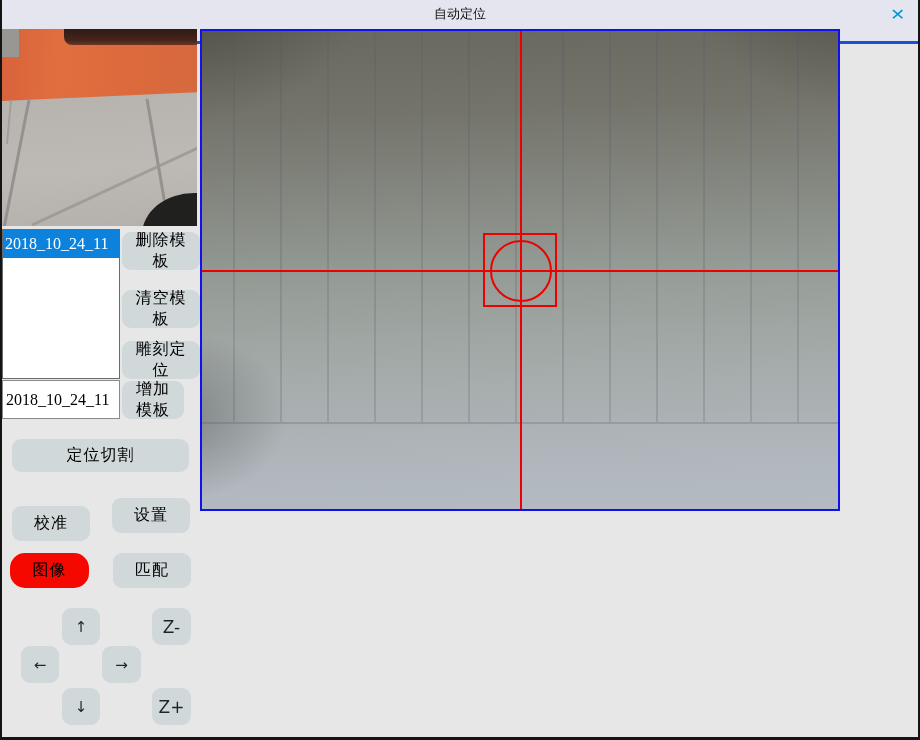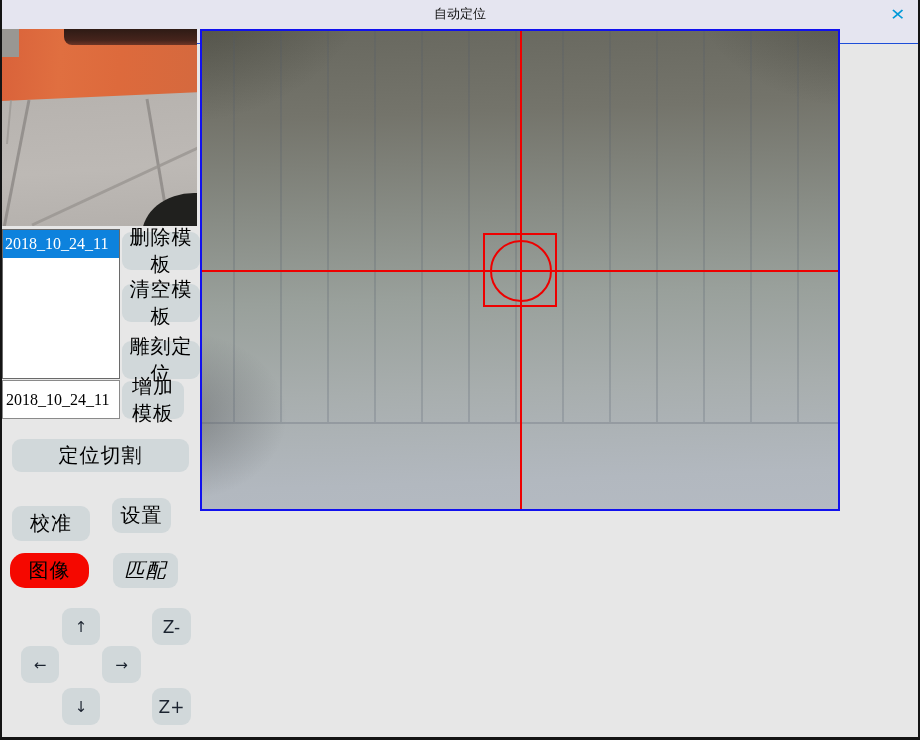--- a/index.html
+++ b/index.html
@@ -7,21 +7,21 @@
   .window {
     position:relative; width:920px; height:740px;
     background:#e7e7e7;
     border-left:2px solid #141414; border-right:2px solid #141414; border-bottom:3px solid #141414;
     overflow:hidden;
     font-family:"Liberation Serif","DejaVu Serif",serif;
     color:#000;
   }
   
   .titlebar { position:absolute; left:0; top:0; width:100%; height:44px;
-    background:#e5e5f0; border-bottom:1px solid #1d4ed8; }
+    background:#e5e5f0; border-bottom:3px solid #1d4ed8; }
   .title-text { position:absolute; left:0; top:0; width:100%; height:28px;
     display:flex; align-items:center; justify-content:center; font-size:13px; color:#101010; }
   .close-btn { position:absolute; right:9px; top:3px; width:22px; height:22px;
     display:flex; align-items:center; justify-content:center; cursor:pointer; }
   .close-glyph { color:#0099d8; font-size:16px; font-weight:bold;
     font-family:"DejaVu Sans",sans-serif; transform:scaleX(1.15); }
   
   .thumb { position:absolute; left:0; top:29px; width:195px; height:197px;
     background:linear-gradient(176deg,#b7b3af 35%, #bdb9b5 70%, #b4b0ac 100%);
     overflow:hidden; }
@@ -37,33 +37,33 @@
   
   .listbox { position:absolute; left:0; top:229px; width:118px; height:150px;
     background:#fff; border:1px solid #6a6a6a; overflow:hidden; cursor:default; }
   .list-item-selected { width:100%; height:28px; background:#0d82dd; color:#fff;
     font-size:16px; line-height:28px; padding-left:2px; white-space:nowrap; overflow:hidden; cursor:pointer; }
   .name-input { position:absolute; left:0; top:380px; width:118px; height:39px;
     border:1px solid #8a8a8a; background:#fff; font-size:16px; padding:0 0 0 3px;
     font-family:"Liberation Serif","DejaVu Serif",serif; color:#000; outline:none; }
   
   .btn { position:absolute; display:flex; align-items:center; justify-content:center;
-    background:#d1d8da; border:none; border-radius:9px; font-size:20px; color:#000;
+    background:#d1d8da; border:none; border-radius:9px; font-size:16px; color:#000;
     cursor:pointer; font-family:inherit; letter-spacing:1px; }
   .btn-red { background:#f50800; }
   .jog { font-family:"DejaVu Sans",sans-serif; font-size:15px; color:#1c2430; letter-spacing:0; }
   .btn-del   { left:120px; top:232px; width:78px; height:38px; }
-  .btn-clear { left:120px; top:284px; width:78px; height:38px; }
+  .btn-clear { left:120px; top:290px; width:78px; height:38px; }
   .btn-engr  { left:120px; top:341px; width:78px; height:38px; }
   .btn-add   { left:120px; top:381px; width:62px; height:38px; }
   .btn-cut   { left:10px;  top:439px; width:177px; height:33px; }
   .btn-cal   { left:10px;  top:498px; width:78px; height:35px;margin-top:8px; }
-  .btn-set   { left:110px; top:498px; width:59px; height:35px; }
+  .btn-set   { left:110px; top:498px; width:78px; height:35px; }
   .btn-img   { left:8px;   top:553px; width:79px; height:35px;border-radius:15px; }
-  .btn-match { left:111px; top:553px; width:65px; height:35px;font-style:italic; }
+  .btn-match { left:111px; top:553px; width:78px; height:35px; }
   .btn-up    { left:60px;  top:608px; width:38px; height:37px; }
   .btn-zm    { left:150px; top:608px; width:39px; height:37px; font-size:17px; }
   .btn-left  { left:19px;  top:646px; width:38px; height:37px; }
   .btn-right { left:100px; top:646px; width:39px; height:37px; }
   .btn-down  { left:60px;  top:688px; width:38px; height:37px; }
   .btn-zp    { left:150px; top:688px; width:39px; height:37px; font-size:17px; }
   
   .camera { position:absolute; left:198px; top:29px; width:640px; height:482px;
     border:2px solid #1111ee; overflow:hidden; cursor:crosshair; }
   .cam-bg { position:absolute; left:0; top:0; width:636px; height:478px;

